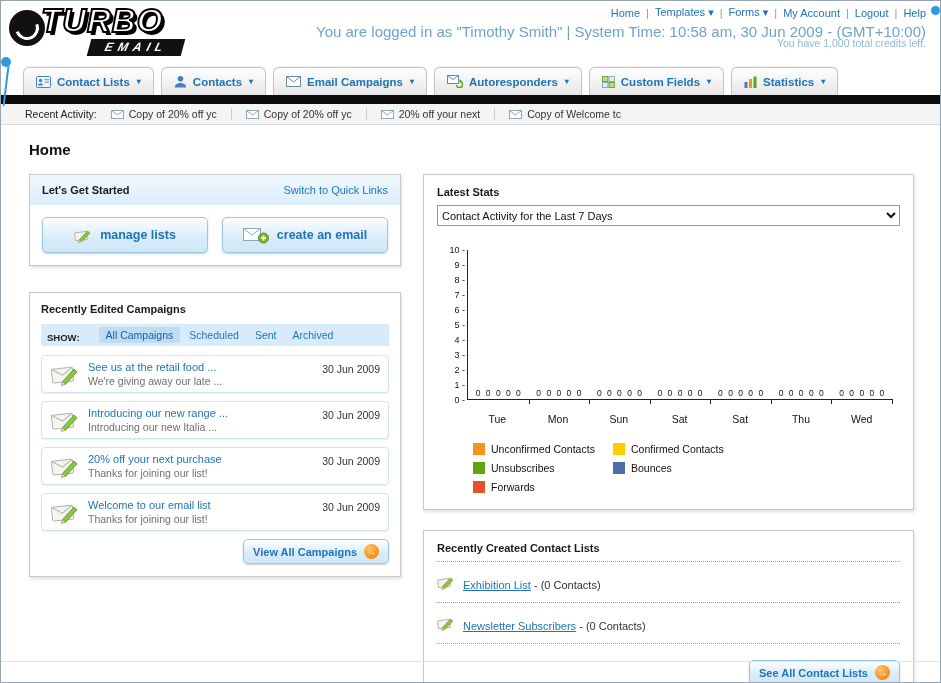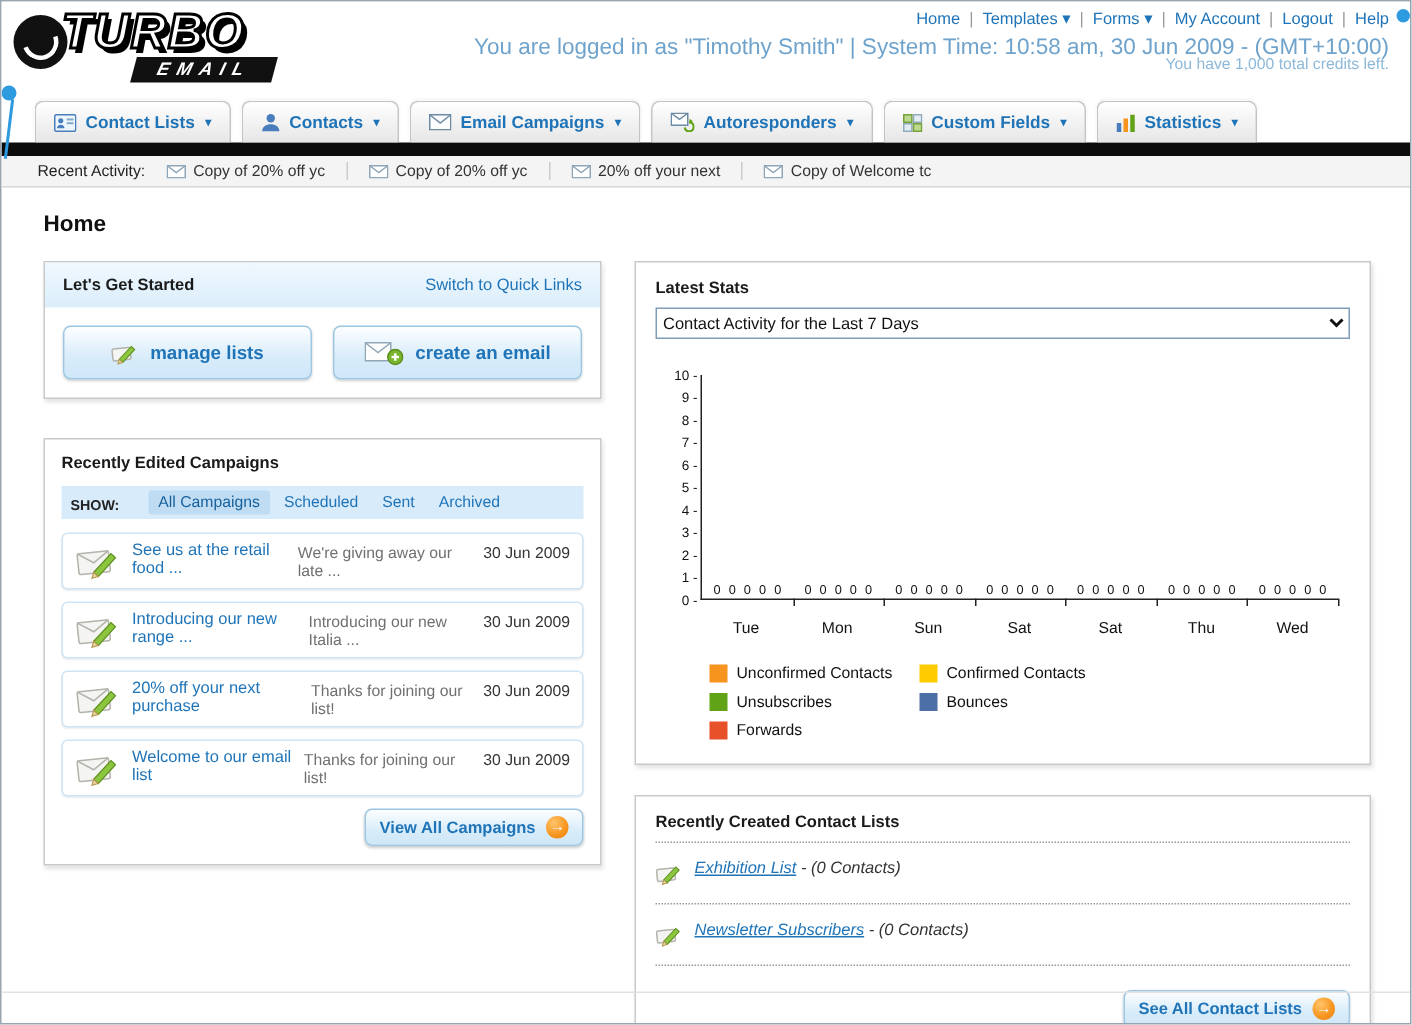--- a/index.html
+++ b/index.html
@@ -56,21 +56,21 @@
 
   
   .camp-panel { padding:10px 11px 12px; }
   .camp-tabs { background:#d8ebfa; display:flex; align-items:flex-end; gap:16px; padding:3px 6px; font-size:10.5px; margin-top:9px; }
   .show-label { font-size:9.5px; font-weight:bold; color:#222; margin-right:3px; }
   .camp-tab { color:#1f74b8; padding:2px 7px; border-radius:2px; }
   .camp-tab.active { background:#bfdcf2; color:#17629e; }
   .campaign-list { margin-top:9px; }
   .camp-row { display:flex; align-items:center; gap:8px; border:1px solid #cfe4f4; border-radius:4px; background:#fff; padding:5px 8px; margin-bottom:8px; box-shadow:0 1px 1px rgba(0,0,0,0.07); }
   .camp-icon { flex:none; width:30px; display:inline-flex; }
-  .camp-info { flex:1; display:flex; flex-direction:row; min-width:0; }
+  .camp-info { flex:1; display:flex; flex-direction:column; min-width:0; }
   .camp-name { color:#1f74b8; font-size:11px; }
   .camp-sub { color:#707070; font-size:10.5px; margin-top:2px; }
   .camp-date { align-self:flex-start; color:#333; font-size:10.5px; margin-top:2px; }
   .view-all-row { text-align:right; margin-top:2px; }
   .btn-small { font-size:11px; padding:4px 9px; gap:7px; }
   .arrow-circle { width:15px; height:15px; border-radius:50%; background:radial-gradient(circle at 35% 30%,#ffc46a,#f7941e 60%,#e97f10); color:#fff; font-size:10px; font-weight:bold; display:inline-flex; align-items:center; justify-content:center; }
 
   
   .stats-panel { padding:11px 13px 16px; }
   .stats-select { width:100%; margin-top:7px; font-size:11px; font-family:inherit; height:21px; border:1px solid #7f9db9; background:#fff; color:#111; }
@@ -83,21 +83,21 @@
   .zeros { position:absolute; left:0; right:0; bottom:1px; text-align:center; font-size:8.5px; color:#111; word-spacing:3px; white-space:nowrap; }
   .chart-x { display:flex; margin-left:28px; padding-top:5px; }
   .x-label { flex:1; text-align:center; font-size:10.5px; color:#111; }
   .chart-legend { margin:18px 0 0 34px; display:flex; flex-wrap:wrap; row-gap:7px; }
   .legend-item { display:inline-flex; align-items:center; gap:6px; width:140px; font-size:10.5px; color:#111; }
   .swatch { width:12px; height:12px; flex:none; }
 
   
   .cl-panel { padding:11px 13px 14px; }
   .dotted { border-bottom:1px dotted #999; margin:7px 0; }
-  .cl-row { display:flex; align-items:flex-start; gap:8px; padding:4px 0; font-size:11px;font-style:italic; }
+  .cl-row { display:flex; align-items:flex-end; gap:8px; padding:4px 0; font-size:11px; }
   .cl-icon { display:inline-flex; flex:none; }
   .cl-name { color:#1f74b8; text-decoration:underline; }
   .cl-suffix { color:#333; }
   .see-all-row { text-align:right; margin-top:16px; }
 
   .footer-line { position:absolute; left:0; right:0; bottom:20px; border-top:1px solid #e2e2e2; }
 </style>
 </head>
 <body>
 

